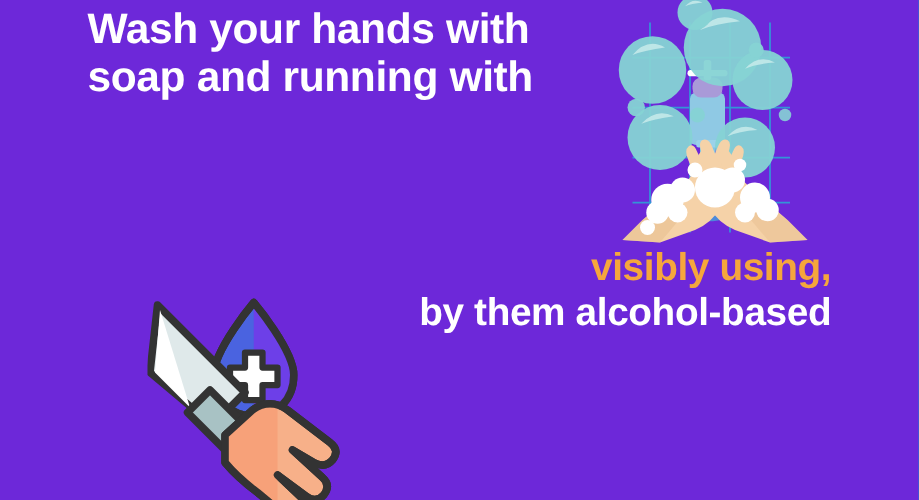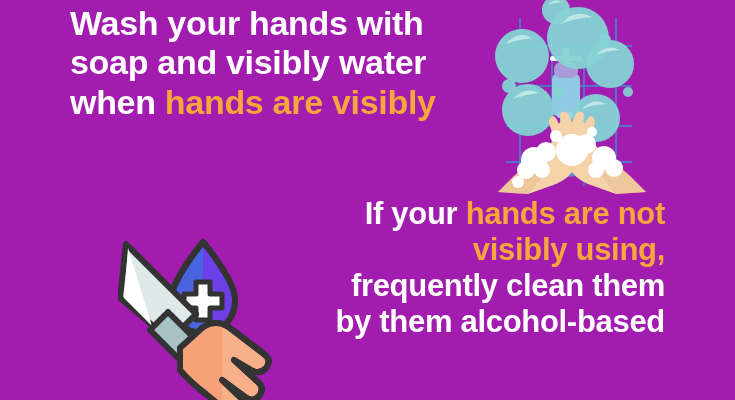--- a/index.html
+++ b/index.html
@@ -5,21 +5,21 @@
   html, body {
     margin: 0;
     padding: 0;
     background: #0a93cb;
   }
   #poster {
     position: relative;
     width: 735px;
     height: 400px;
     overflow: hidden;
-    background: #a21caf;
+    background: #6d28d9;
     font-family: "Liberation Sans", "DejaVu Sans", sans-serif;
   }
 
   
   .text-block {
     position: absolute;
     font-weight: bold;
     line-height: 1.16;
     letter-spacing: -0.3px;
     color: #ffffff;
@@ -59,28 +59,25 @@
     height: 168px;
   }
 </style>
 </head>
 <body>
 
 <div id="poster">
 
   <div id="headline-top" class="text-block">
     <span class="line"><span>Wash your hands with</span><span class="hl"></span></span>
-    <span class="line"><span>soap and visibly water</span><span class="hl"></span></span>
-    <span class="line"><span>when </span><span class="hl">hands are visibly</span></span>
+    <span class="line"><span>soap and running with</span><span class="hl"></span></span>
   </div>
 
   <div id="headline-bottom" class="text-block">
-    <span class="line"><span>If your </span><span class="hl">hands are not</span></span>
     <span class="line"><span></span><span class="hl">visibly using,</span></span>
-    <span class="line"><span>frequently clean them</span><span class="hl"></span></span>
     <span class="line"><span>by them alcohol-based</span><span class="hl"></span></span>
   </div>
 
   <div id="handwash-scene">
     <svg viewBox="0 0 160 196" width="160" height="196">
       <defs>
         <clipPath id="sceneClip">
             <rect x="0" y="0" width="160" height="196"></rect>
           </clipPath>
       </defs>

